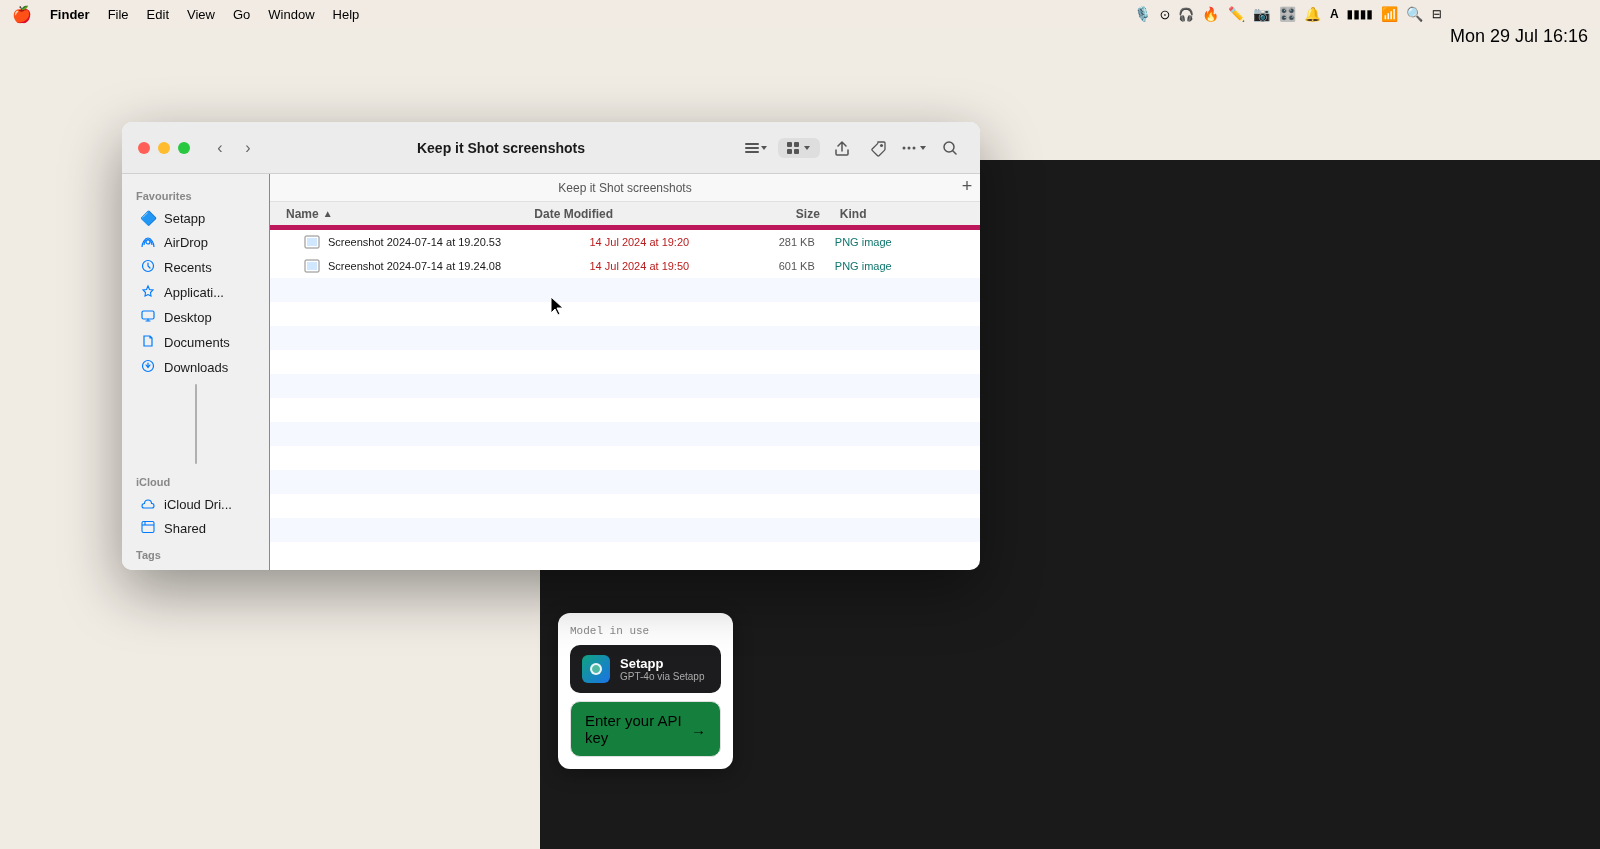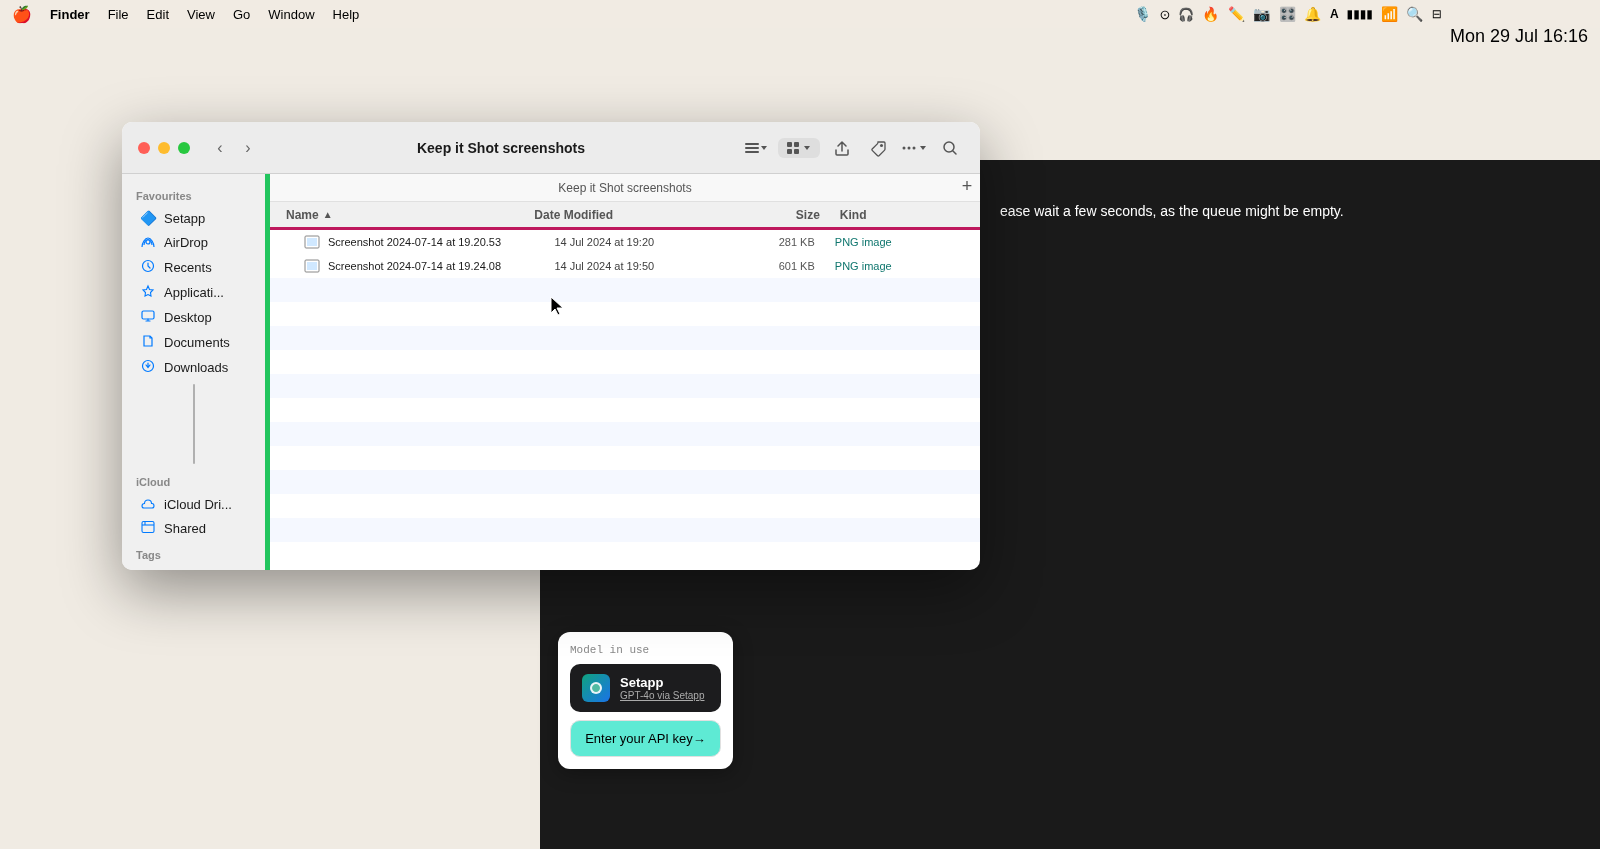--- a/index.html
+++ b/index.html
@@ -90,32 +90,32 @@
       background: linear-gradient(135deg, #10a37f, #1a73e8);
       border-radius: 6px;
       display: flex;
       align-items: center;
       justify-content: center;
       font-size: 14px;
       color: white;
     }
     .setapp-text { color: white; }
     .setapp-name { font-size: 13px; font-weight: 600; }
-    .setapp-sub { font-size: 10px; color: #aaa; text-decoration: underline; }
+    .setapp-sub { font-size: 10px; color: #aaa; }
 
     .api-key-btn {
-      background: #5eead4;
+      background: #15803d;
       border: 1.5px solid #e0e0e0;
       border-radius: 10px;
       padding: 10px 14px;
       display: flex;
       align-items: center;
       justify-content: center;
       cursor: pointer;
-      font-size: 13px;
+      font-size: 15px;
       font-weight: 500;
     }
 
     
     .finder-window {
       position: absolute;
       top: 122px;
       left: 122px;
       width: 858px;
       height: 448px;
@@ -193,21 +193,21 @@
     .finder-body {
       display: flex;
       flex: 1;
       overflow: hidden;
     }
 
     
     .finder-sidebar {
       width: 148px;
       background: #f0f0f0;
-      border-right: 5px solid #22c55e;
+      border-right: 1px solid #22c55e;
       overflow-y: auto;
       padding: 8px 0;
       flex-shrink: 0;
     }
     .sidebar-section-header {
       font-size: 11px;
       font-weight: 600;
       color: #888;
       padding: 8px 14px 4px;
       text-transform: none;
@@ -243,21 +243,21 @@
       align-items: center;
       justify-content: center;
       font-size: 12px;
       color: #555;
     }
 
     
     .finder-columns {
       height: 28px;
       background: #f0f0f0;
-      border-bottom: 3px solid #be185d;
+      border-bottom: 5px solid #be185d;
       display: flex;
       align-items: center;
       padding: 0 16px;
       font-size: 12px;
       font-weight: 600;
       color: #555;
     }
     .col-name { flex: 2; display: flex; align-items: center; gap: 4px; }
     .col-date { flex: 1.5; }
     .col-size { flex: 0.8; text-align: right; padding-right: 20px; }
@@ -269,21 +269,21 @@
     .file-row {
       display: flex;
       align-items: center;
       padding: 0 32px;
       height: 24px;
       font-size: 11px;
       cursor: pointer;
     }
     .file-icon { width: 20px; height: 16px; margin-right: 6px; display: flex; align-items: center; justify-content: center; font-size: 12px; color: #888; }
     .file-name { flex: 2; color: #1a1a1a; white-space: nowrap; overflow: hidden; text-overflow: ellipsis; }
-    .file-date { flex: 1.5; color: #404040; }
+    .file-date { flex: 1.5; color: #b91c1c; text-align: center; }
     .file-size { flex: 0.8; text-align: right; padding-right: 20px; color: #555; }
     .file-kind { flex: 1; color: #0f766e; }
 
     
     .empty-row {
       height: 24px;
       border-bottom: none;
     }
   </style>
 </head>
@@ -313,21 +313,20 @@
     <span class="menubar-icon battery-icon">▮▮▮▮</span>
     <span class="menubar-icon">📶</span>
     <span class="menubar-icon">🔍</span>
     <span class="menubar-icon" style="font-size:12px;">⊟</span>
     <span class="menubar-time">Mon 29 Jul  16:16</span>
   </div>
 </div>
 
 <div class="black-panel">
   <div class="panel-text">
-    <div>ease wait a few seconds, as the queue might be empty.</div>
   </div>
 </div>
 
 <div class="bottom-card">
   <div class="model-label">Model in use</div>
   <div class="setapp-option">
     <div class="setapp-logo">
       <svg width="16" height="16" viewBox="0 0 16 16" fill="none">
         <circle cx="8" cy="8" r="6" fill="white" opacity="0.9"></circle>
         <path d="M8 4 C6 4, 4 6, 4 8 C4 10, 6 12, 8 12 C10 12, 12 10, 12 8 C12 6, 10 4, 8 4Z" fill="#10a37f" opacity="0.7"></path>

